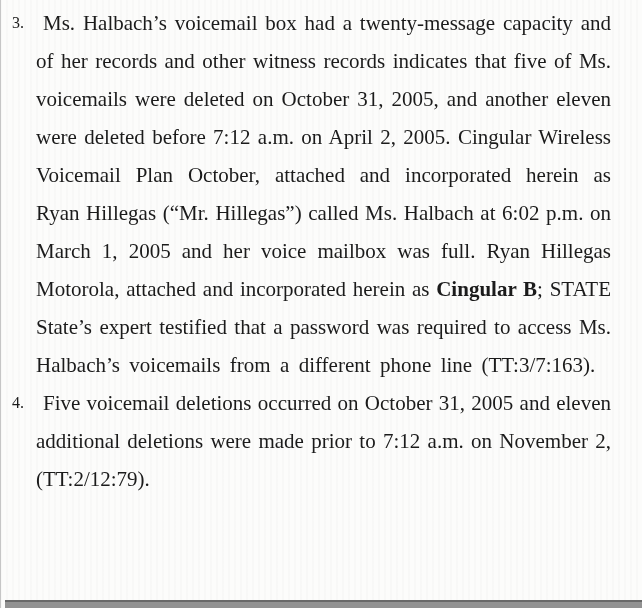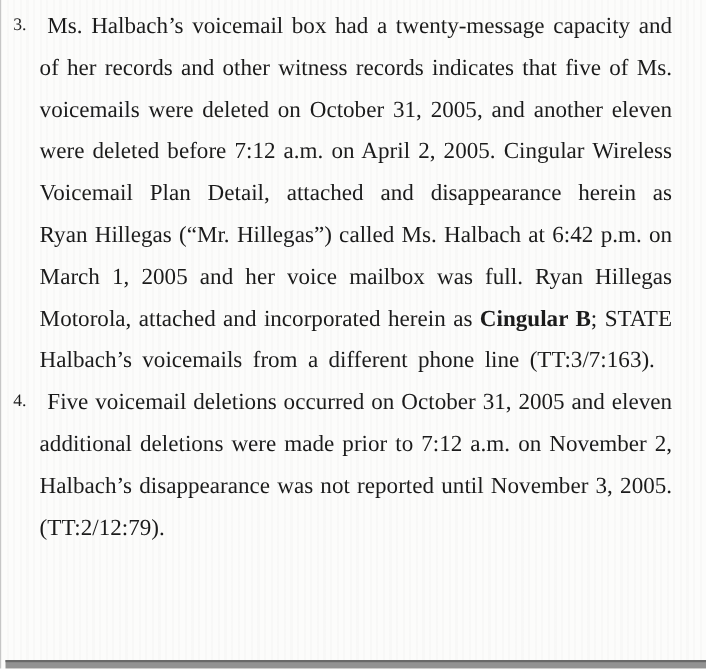--- a/index.html
+++ b/index.html
@@ -62,31 +62,31 @@
   <div class="left-edge"></div>
 
   <div class="content">
 
     <div class="para">
       <span class="pnum">3.</span>
       <div class="line just first"><span>Ms. Halbach’s voicemail box had a twenty-message capacity and a review</span></div>
       <div class="line just"><span>of her records and other witness records indicates that five of Ms. Halbach’s</span></div>
       <div class="line just"><span>voicemails were deleted on October 31, 2005, and another eleven voicemails</span></div>
       <div class="line just"><span>were deleted before 7:12 a.m. on April 2, 2005. Cingular Wireless</span></div>
-      <div class="line just"><span>Voicemail Plan Detail, attached and disappearance herein as </span><span class="b">October A.</span></div>
-      <div class="line just"><span>Ryan Hillegas (“Mr. Hillegas”) called Ms. Halbach at 6:42 p.m. on</span></div>
+      <div class="line just"><span>Voicemail Plan October, attached and incorporated herein as </span><span class="b">October A.</span></div>
+      <div class="line just"><span>Ryan Hillegas (“Mr. Hillegas”) called Ms. Halbach at 6:02 p.m. on</span></div>
       <div class="line just"><span>March 1, 2005 and her voice mailbox was full. Ryan Hillegas Phone</span></div>
       <div class="line just"><span>Motorola, attached and incorporated herein as </span><span class="b">Cingular B</span><span>; STATE 4970. The</span></div>
+      <div class="line just"><span>State’s expert testified that a password was required to access Ms.</span></div>
       <div class="line just"><span>Halbach’s voicemails from a different phone line (TT:3/7:163).&nbsp;&nbsp; Ms.</span></div>
     </div>
 
     <div class="para">
       <span class="pnum">4.</span>
       <div class="line just first"><span>Five voicemail deletions occurred on October 31, 2005 and eleven</span></div>
       <div class="line just"><span>additional deletions were made prior to 7:12 a.m. on November 2, 2005,&nbsp; Ms.</span></div>
-      <div class="line just"><span>Halbach’s disappearance was not reported until November 3, 2005.</span></div>
       <div class="line last"><span>(TT:2/12:79).</span></div>
     </div>
 
   </div>
 
   <div class="bottom-bar"></div>
 </div>
 
 </body></html>

